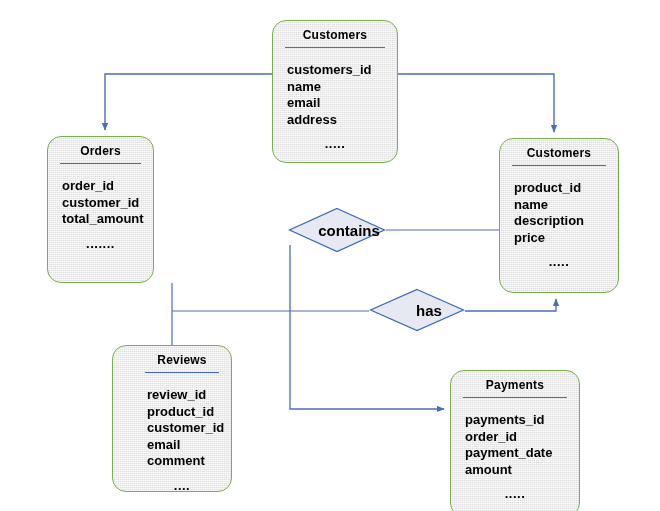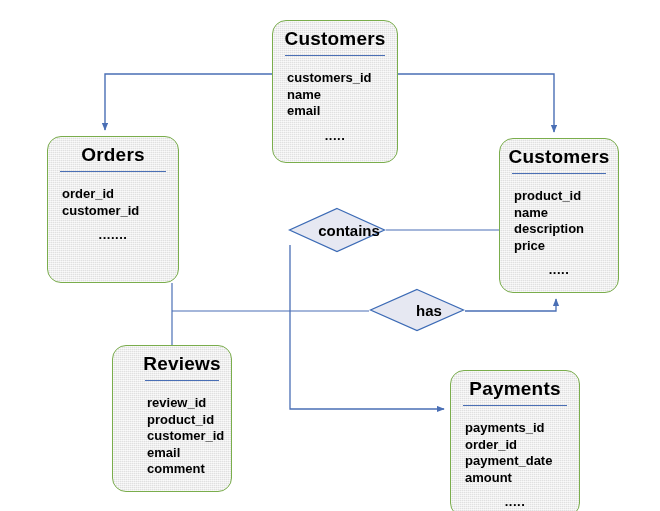--- a/index.html
+++ b/index.html
@@ -41,21 +41,21 @@
     border-radius: 14px;
     background-color: #e9e9e9;
     background-image:
       repeating-linear-gradient(0deg, rgba(255,255,255,0.55) 0 1px, rgba(0,0,0,0.018) 1px 2px),
       repeating-linear-gradient(90deg, rgba(255,255,255,0.45) 0 1px, rgba(0,0,0,0.022) 1px 2px);
     overflow: hidden;
   }
   .entity-title {
     text-align: center;
     font-weight: bold;
-    font-size: 19px;
+    font-size: 12px;
     color: #000000;
     padding-top: 7px;
     letter-spacing: 0.2px;
   }
   .entity-rule {
     height: 0;
     border-top: 1.3px solid #4a6fb5;
     margin: 5px 12px 0 12px;
   }
   .attrs {
@@ -73,21 +73,21 @@
     font-weight: bold;
     color: #000000;
     text-align: center;
     padding-top: 8px;
     padding-right: 14px;
     letter-spacing: 0.5px;
   }
 
   
   #ent-customers { left: 272px; top: 20px;  width: 126px; height: 143px; }
-  #ent-orders    { left: 47px;  top: 136px; width: 132px; height: 147px; }
+  #ent-orders    { left: 47px;  top: 136px; width: 107px; height: 147px; }
   #ent-products  { left: 499px; top: 138px; width: 120px; height: 155px; }
   #ent-reviews   { left: 112px; top: 345px; width: 120px; height: 147px; padding-left: 20px; }
   #ent-payments  { left: 450px; top: 370px; width: 130px; height: 147px; }
 
   
   .rel {
     position: absolute;
     z-index: 3;
   }
   .rel svg { display: block; }
@@ -134,30 +134,32 @@
     <path d="M290,245 L290,409 L444,409" fill="none" stroke="#4a6fb5" stroke-width="1.3" marker-end="url(#arrow)"></path>
   </svg>
 
   <div class="entity" id="ent-customers">
     <div class="entity-title">Customers</div>
     <div class="entity-rule"></div>
     <div class="attrs">
       <div class="attr">customers_id</div>
       <div class="attr">name</div>
       <div class="attr">email</div>
+      <div class="attr">address</div>
       <div class="attr-ellipsis">.....</div>
     </div>
   </div>
 
   <div class="entity" id="ent-orders">
     <div class="entity-title">Orders</div>
     <div class="entity-rule"></div>
     <div class="attrs">
       <div class="attr">order_id</div>
       <div class="attr">customer_id</div>
+      <div class="attr">total_amount</div>
       <div class="attr-ellipsis">.......</div>
     </div>
   </div>
 
   <div class="entity" id="ent-products">
     <div class="entity-title">Customers</div>
     <div class="entity-rule"></div>
     <div class="attrs">
       <div class="attr">product_id</div>
       <div class="attr">name</div>

